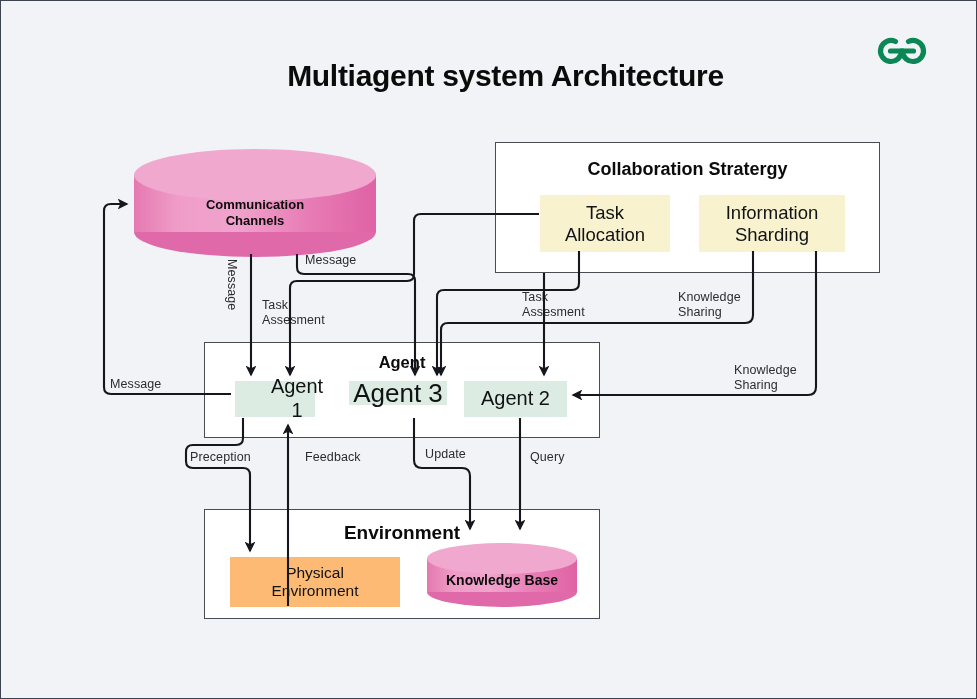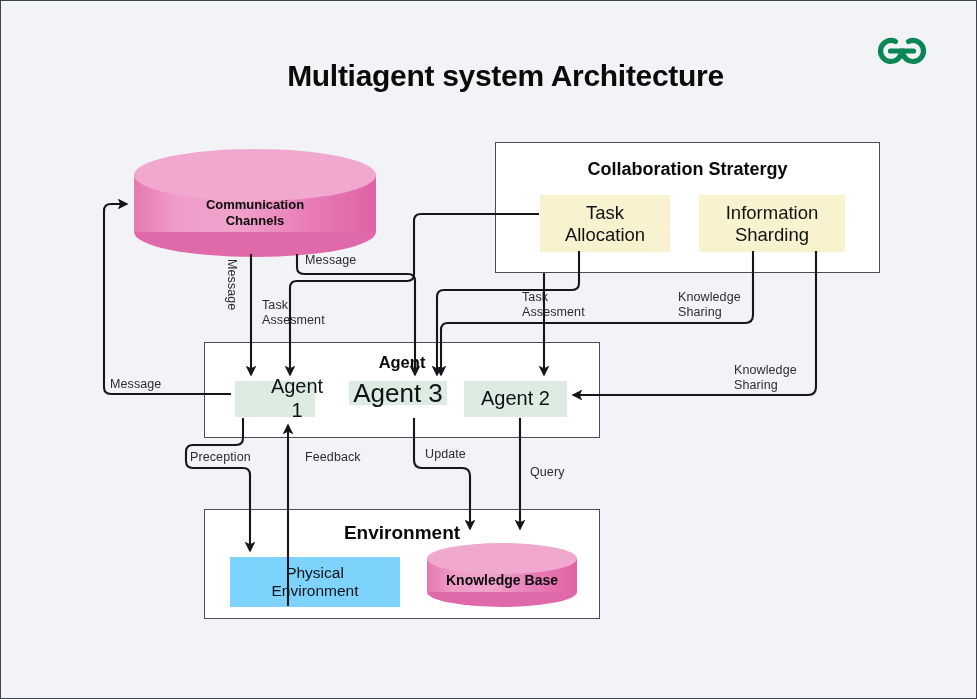--- a/index.html
+++ b/index.html
@@ -100,21 +100,21 @@
     display: flex;
     align-items: center;
     justify-content: center;
     text-align: center;
     line-height: 1.18;
     color: #111214;
     box-sizing: border-box;
   }
   .chip-yellow { background: #f8f2cf; }
   .chip-green  { background: #dcece2; }
-  .chip-lav    { background: #7dd3fc; }
+  .chip-lav    { background: #fdba74; }
 
   
   .edge-label {
     position: absolute;
     color: #2a2c31;
     font-size: 12.5px;
     line-height: 1.18;
     white-space: pre-line;
     letter-spacing: 0.1px;
   }
@@ -207,21 +207,21 @@
 
   <div class="node edge-label" style="left:733px; top:362px;">Knowledge
 Sharing</div>
 
   <div class="node edge-label" style="left:189px; top:449px;">Preception</div>
 
   <div class="node edge-label" style="left:304px; top:449px;">Feedback</div>
 
   <div class="node edge-label" style="left:424px; top:446px;">Update</div>
 
-  <div class="node edge-label" style="left:529px; top:449px;margin-top:15px;">Query</div>
+  <div class="node edge-label" style="left:529px; top:449px;">Query</div>
 
   <svg id="svg-layer" viewBox="0 0 977 699">
     <defs>
       <marker id="arrow" viewBox="0 0 10 10" refX="8.6" refY="5" markerWidth="5.2" markerHeight="5.2" orient="auto-start-reverse">
         <path d="M 0 0 L 10 5 L 0 10 L 2.4 5 z" fill="#15171c"></path>
       </marker>
     </defs>
     <g fill="none" stroke="#15171c" stroke-width="2.1" stroke-linejoin="round" stroke-linecap="butt">
 
       <path d="M 230 393 L 110 393 Q 103 393 103 386 L 103 210 Q 103 203 110 203 L 126 203" marker-end="url(#arrow)"></path>

